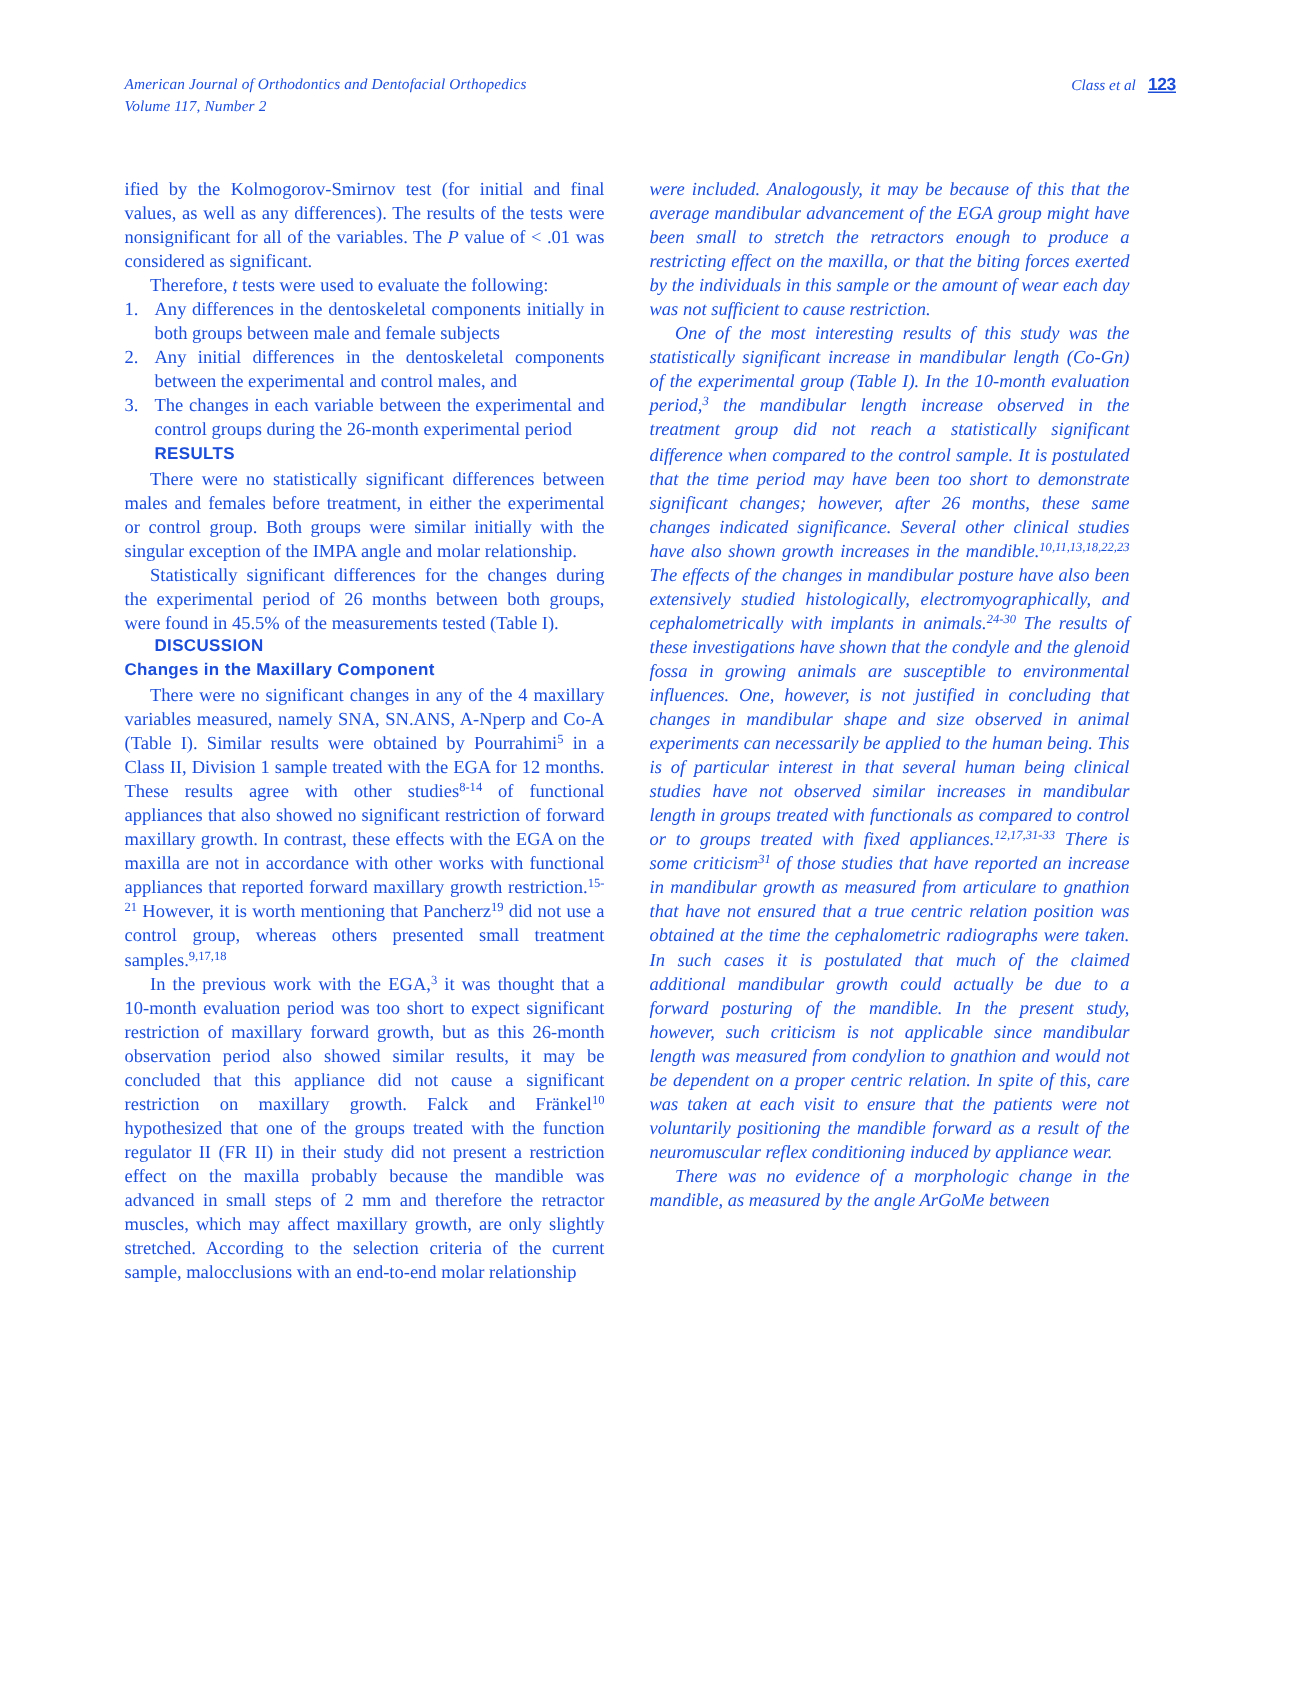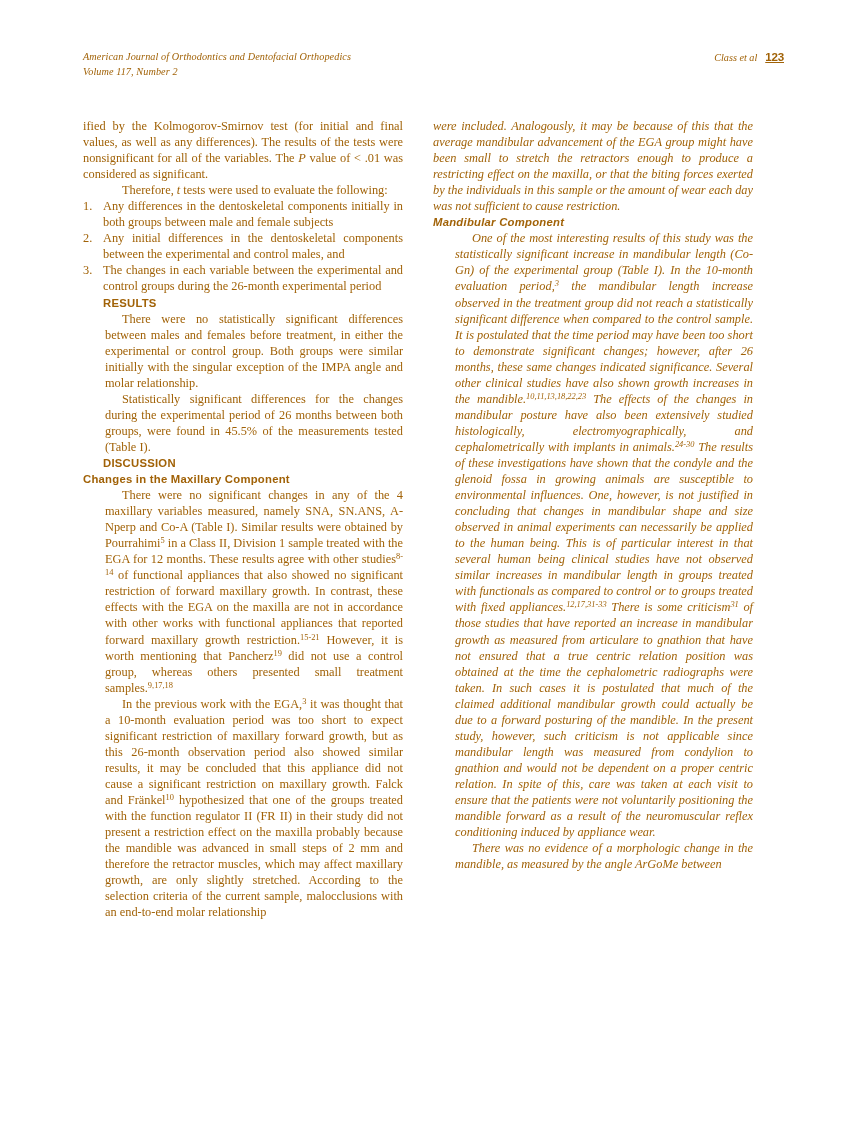--- a/index.html
+++ b/index.html
@@ -10,21 +10,21 @@
   body {
     font-family: "Liberation Serif", "DejaVu Serif", serif;
   }
   .page {
     position: relative;
     width: 866px;
     height: 1122px;
     background: #ffffff;
     margin: 0 auto;
     overflow: hidden;
-    color: #a16207;
+    color: #1d4ed8;
   }
 
   
   .running-head {
     position: absolute;
     left: 83px;
     top: 50px;
     width: 701px;
     height: 34px;
   }
@@ -77,21 +77,21 @@
 
   p, li {
     margin: 0;
     font-size: 12.35px;
     line-height: 16.05px;
     text-align: justify;
     text-justify: inter-word;
     -webkit-hyphens: none;
     hyphens: none;
   }
-  p.indent { text-indent: 17px; margin-left: 22px; }
+  p.indent { text-indent: 17px; }
   p.noindent { text-indent: 0; }
 
   
   h2.sec {
     margin: 0;
     font-family: "Liberation Sans", "DejaVu Sans", sans-serif;
     font-weight: bold;
     font-size: 11.3px;
     line-height: 16.05px;
     letter-spacing: 0.25px;
@@ -176,21 +176,20 @@
       <p class="indent"><span>There were no significant changes in any of the 4 maxillary variables measured, namely SNA, SN.ANS, A-Nperp and Co-A (Table I). Similar results were obtained by Pourrahimi</span><sup>5</sup><span> in a Class II, Division 1 sample treated with the EGA for 12 months. These results agree with other studies</span><sup>8-14</sup><span> of functional appliances that also showed no significant restriction of forward maxillary growth. In contrast, these effects with the EGA on the maxilla are not in accordance with other works with functional appliances that reported forward maxillary growth restriction.</span><sup>15-21</sup><span> However, it is worth mentioning that Pancherz</span><sup>19</sup><span> did not use a control group, whereas others presented small treatment samples.</span><sup>9,17,18</sup></p>
 
       <p class="indent"><span>In the previous work with the EGA,</span><sup>3</sup><span> it was thought that a 10-month evaluation period was too short to expect significant restriction of maxillary forward growth, but as this 26-month observation period also showed similar results, it may be concluded that this appliance did not cause a significant restriction on maxillary growth. Falck and Fränkel</span><sup>10</sup><span> hypothesized that one of the groups treated with the function regulator II (FR II) in their study did not present a restriction effect on the maxilla probably because the mandible was advanced in small steps of 2 mm and therefore the retractor muscles, which may affect maxillary growth, are only slightly stretched. According to the selection criteria of the current sample, malocclusions with an end-to-end molar relationship</span></p>
 
     </div>
 
     <div class="col col-right">
 
       <p class="noindent">were included. Analogously, it may be because of this that the average mandibular advancement of the EGA group might have been small to stretch the retractors enough to produce a restricting effect on the maxilla, or that the biting forces exerted by the individuals in this sample or the amount of wear each day was not sufficient to cause restriction.</p>
 
-      <h3 class="subsec space-before-sm">Mandibular Component</h3>
 
       <p class="indent"><span>One of the most interesting results of this study was the statistically significant increase in mandibular length (Co-Gn) of the experimental group (Table I). In the 10-month evaluation period,</span><sup>3</sup><span> the mandibular length increase observed in the treatment group did not reach a statistically significant difference when compared to the control sample. It is postulated that the time period may have been too short to demonstrate significant changes; however, after 26 months, these same changes indicated significance. Several other clinical studies have also shown growth increases in the mandible.</span><sup>10,11,13,18,22,23</sup><span> The effects of the changes in mandibular posture have also been extensively studied histologically, electromyographically, and cephalometrically with implants in animals.</span><sup>24-30</sup><span> The results of these investigations have shown that the condyle and the glenoid fossa in growing animals are susceptible to environmental influences. One, however, is not justified in concluding that changes in mandibular shape and size observed in animal experiments can necessarily be applied to the human being. This is of particular interest in that several human being clinical studies have not observed similar increases in mandibular length in groups treated with functionals as compared to control or to groups treated with fixed appliances.</span><sup>12,17,31-33</sup><span> There is some criticism</span><sup>31</sup><span> of those studies that have reported an increase in mandibular growth as measured from articulare to gnathion that have not ensured that a true centric relation position was obtained at the time the cephalometric radiographs were taken. In such cases it is postulated that much of the claimed additional mandibular growth could actually be due to a forward posturing of the mandible. In the present study, however, such criticism is not applicable since mandibular length was measured from condylion to gnathion and would not be dependent on a proper centric relation. In spite of this, care was taken at each visit to ensure that the patients were not voluntarily positioning the mandible forward as a result of the neuromuscular reflex conditioning induced by appliance wear.</span></p>
 
       <p class="indent">There was no evidence of a morphologic change in the mandible, as measured by the angle ArGoMe between</p>
 
     </div>
 
   </div>
 </div>
 

